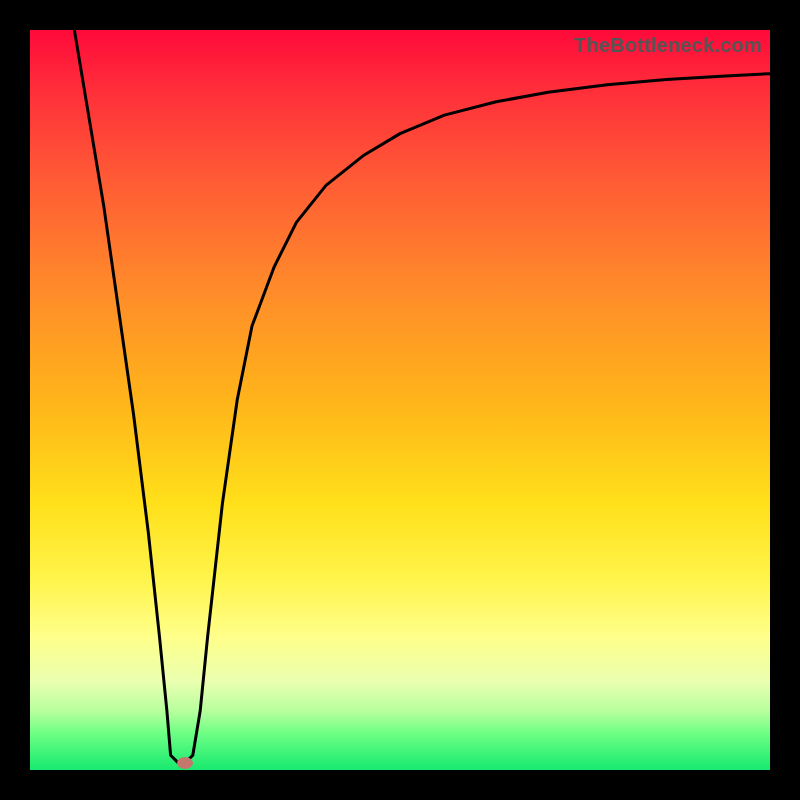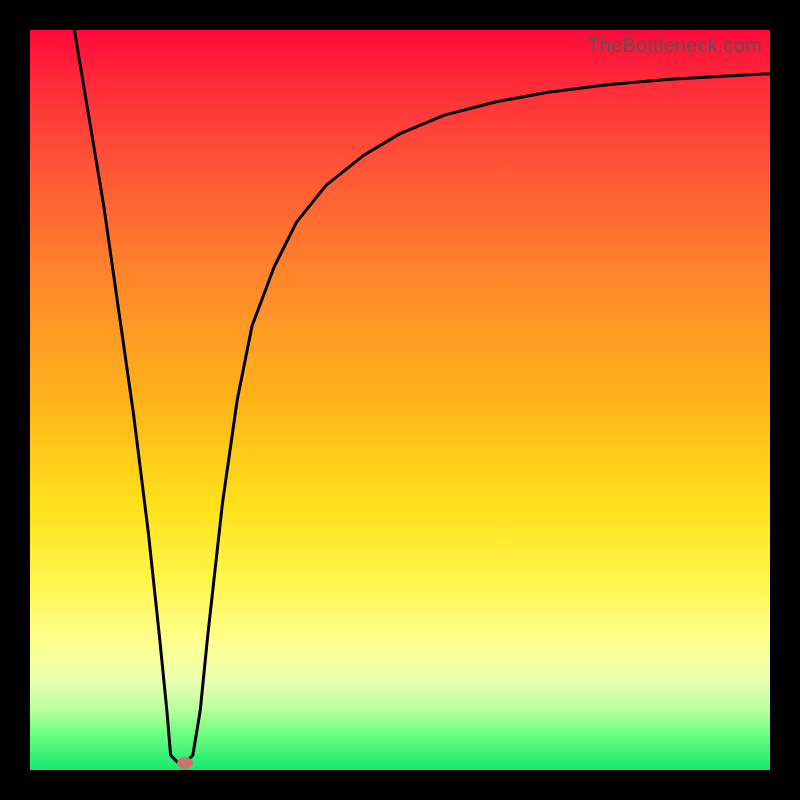--- a/index.html
+++ b/index.html
@@ -39,21 +39,21 @@
       #6fff85 95%,
       #17e96f 100%
     );
   }
   .watermark {
     position: absolute;
     top: 4px;
     right: 8px;
     color: #555;
     font-size: 20px;
-    font-weight: 400;
+    font-weight: 700;
     letter-spacing: 0.2px;
     user-select: none;
   }
   svg.curve {
     position: absolute;
     left: 0;
     top: 0;
     width: 740px;
     height: 740px;
     overflow: visible;

